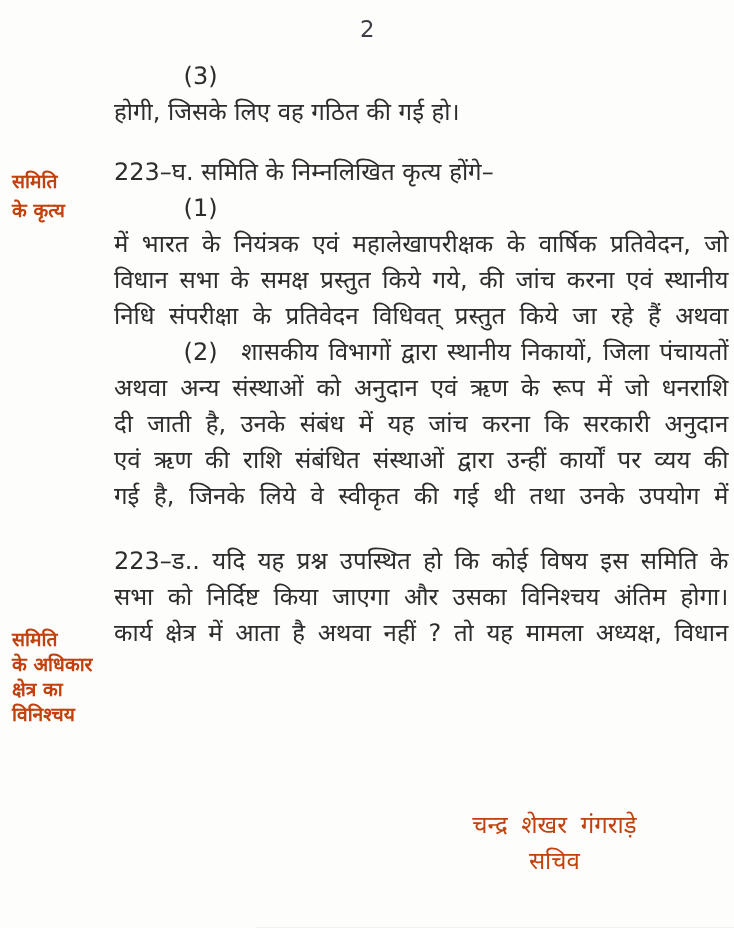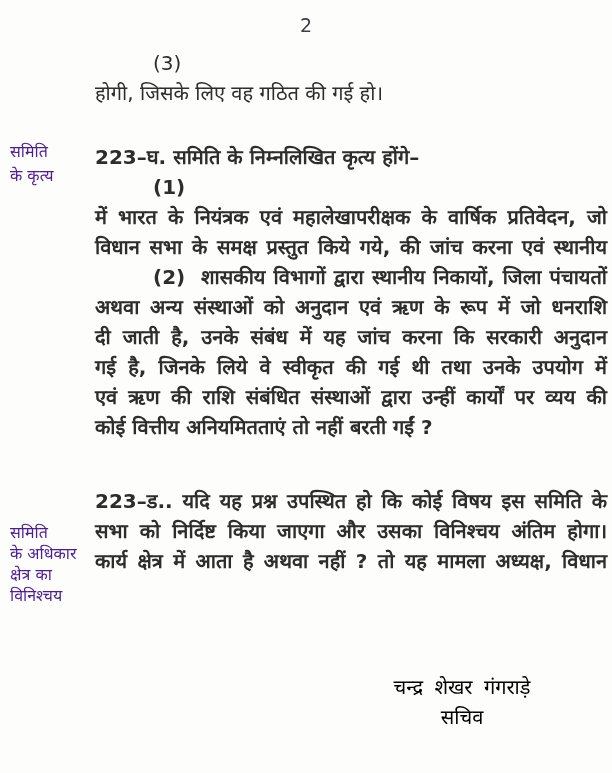--- a/index.html
+++ b/index.html
@@ -22,42 +22,42 @@
     text-align: center;
     font-size: 19px;
     color: #3d3d46;
   }
   .body-col { margin-left: 95px; width: 512px; }
   .line { height: 30px; line-height: 30px; }
   .just { text-align: justify; text-align-last: justify; }
   .first { display: flex; }
   .first .marker { flex: 0 0 48px; margin-left: 58px; }
   .first .rest { flex: 1; }
-  .sec-1 { margin-top: 34px; font-weight: bold; }
-  .sec-2 { margin-top: 44px; font-weight: bold; }
+  .sec-1 { margin-top: 20px; }
+  .sec-2 { margin-top: 24px; }
   .para-3 { margin-top: 8px; }
   .margin-note {
     position: absolute;
     left: 10px;
     width: 86px;
     font-size: 16px;
-    font-weight: 400;
-    color: #4c1d95;
+    font-weight: 700;
+    color: #c2410c;
   }
   .margin-note-1 { top: 140px; line-height: 24px; }
   .margin-note-2 { top: 522px; line-height: 21px; }
   .signature {
     position: absolute;
     left: 352px;
     top: 672px;
     width: 220px;
     text-align: center;
     line-height: 30px;
     word-spacing: 5px;
-    color: #000000;
+    color: #c2410c;
   }
 </style>
 </head>
 <body>
 
 <div class="page">
 
   <div class="page-number">2</div>
 
   <div class="margin-note margin-note-1">
@@ -83,32 +83,32 @@
 
     <div class="sec-1">
       <div class="line">223–घ. समिति के निम्नलिखित कृत्य होंगे–</div>
 
       <div>
         <div class="line first">
           <span class="marker">(1)</span>
         </div>
         <div class="line just">में भारत के नियंत्रक एवं महालेखापरीक्षक के वार्षिक प्रतिवेदन, जो</div>
         <div class="line just">विधान सभा के समक्ष प्रस्तुत किये गये, की जांच करना एवं स्थानीय</div>
+        <div class="line just">निधि संपरीक्षा के प्रतिवेदन विधिवत् प्रस्तुत किये जा रहे हैं अथवा</div>
       </div>
 
       <div>
         <div class="line first">
           <span class="marker">(2)</span>
           <span class="rest just">शासकीय विभागों द्वारा स्थानीय निकायों, जिला पंचायतों</span>
         </div>
         <div class="line just">अथवा अन्य संस्थाओं को अनुदान एवं ऋण के रूप में जो धनराशि</div>
         <div class="line just">दी जाती है, उनके संबंध में यह जांच करना कि सरकारी अनुदान</div>
+        <div class="line just">एवं ऋण की राशि संबंधित संस्थाओं द्वारा उन्हीं कार्यों पर व्यय की</div>
         <div class="line just">गई है, जिनके लिये वे स्वीकृत की गई थी तथा उनके उपयोग में</div>
-        <div class="line just">एवं ऋण की राशि संबंधित संस्थाओं द्वारा उन्हीं कार्यों पर व्यय की</div>
-        <div class="line">कोई वित्तीय अनियमितताएं तो नहीं बरती गईं ?</div>
       </div>
     </div>
 
     <div class="sec-2">
       <div class="line just">223–ड.. यदि यह प्रश्न उपस्थित हो कि कोई विषय इस समिति के</div>
       <div class="line just">सभा को निर्दिष्ट किया जाएगा और उसका विनिश्चय अंतिम होगा।</div>
       <div class="line just">कार्य क्षेत्र में आता है अथवा नहीं ? तो यह मामला अध्यक्ष, विधान</div>
     </div>
 
   </div>

